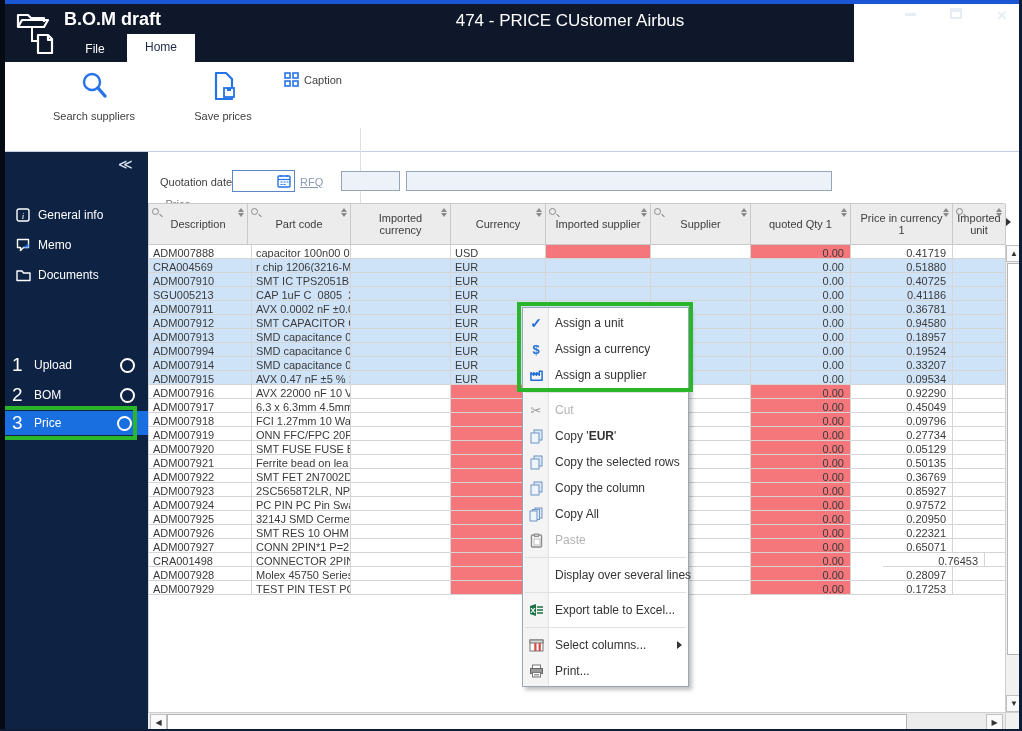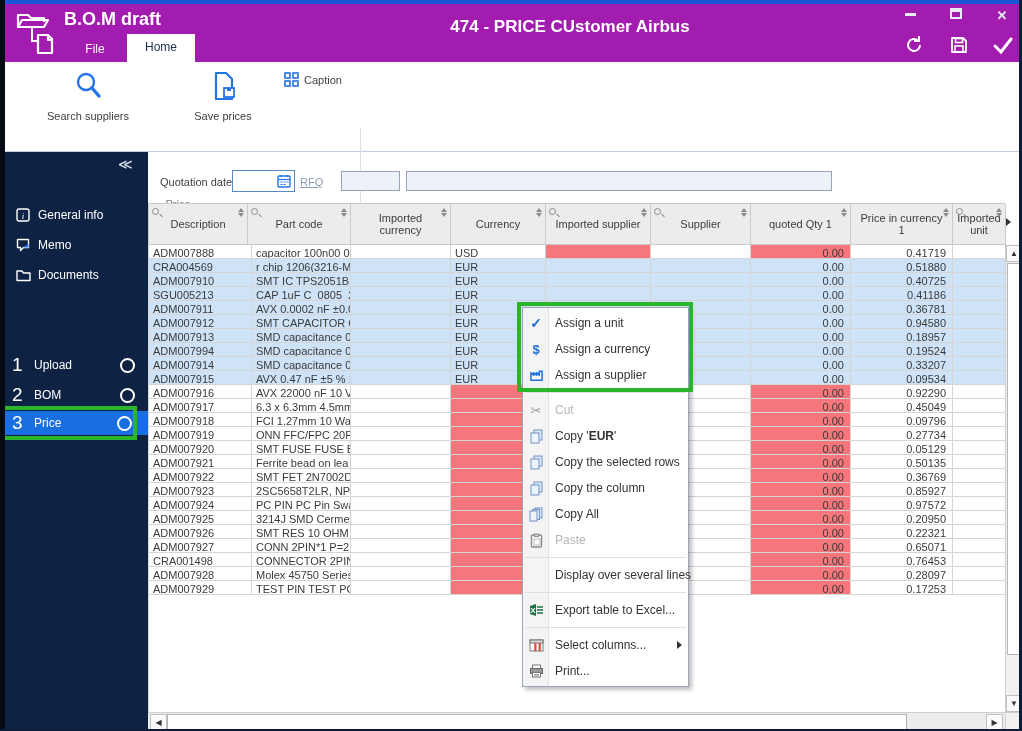--- a/index.html
+++ b/index.html
@@ -9,23 +9,23 @@
   .abs{position:absolute;}
 
   
   .edge{position:absolute;z-index:90;}
   .edge-top{left:0;top:0;width:1022px;height:4px;background:#1b57d4;}
   .edge-left{left:0;top:0;width:5px;height:731px;background:#060a12;}
   .edge-right{right:0;top:0;width:3px;height:731px;background:#0a1c38;}
   .edge-bottom{left:0;bottom:0;width:1022px;height:2px;background:#0a1c38;}
 
   
-  .titlebar{left:0;top:0;width:1022px;height:62px;background:#a21caf;}
+  .titlebar{left:0;top:0;width:854px;height:62px;background:#0f172a;}
   .app-title{left:64px;top:9px;font-size:18px;font-weight:bold;color:#fff;}
-  .doc-title{left:300px;top:17px;width:540px;text-align:center;font-size:17px;font-weight:700;color:#fff;}
+  .doc-title{left:300px;top:11px;width:540px;text-align:center;font-size:17px;font-weight:400;color:#fff;}
   .winbtn{color:#e8edf5;font-size:13px;line-height:14px;text-align:center;width:20px;height:16px;cursor:default;}
   .min-bar{display:inline-block;width:11px;height:3px;background:#e8edf5;margin-top:8px;}
   .max-box{display:inline-block;width:12px;height:11px;border:2px solid #e8edf5;border-top:4px solid #e8edf5;margin-top:3px;}
   .tab{font-size:12px;color:#fff;text-align:center;line-height:22px;}
   .tab-active{background:#fff;color:#1c2b4a;line-height:27px;}
 
   
   .ribbon{left:0;top:62px;width:1022px;height:90px;background:#fff;border-bottom:1px solid #c2cfe2;}
   .rbtn{text-align:center;color:#3f3f3f;font-size:11px;cursor:default;}
   .rbtn .lbl{display:block;margin-top:6px;}
@@ -126,21 +126,21 @@
     </svg>
     <svg class="abs" style="left:992px;top:35px" width="22" height="20" viewBox="0 0 22 20">
       <path d="M3 11 l6 6 L19 4" fill="none" stroke="#fff" stroke-width="3" stroke-linecap="round"></path>
     </svg>
 
     <div class="abs tab" style="left:66px;top:38px;width:58px;height:22px">File</div>
     <div class="abs tab tab-active" style="left:127px;top:34px;width:68px;height:28px">Home</div>
   </div>
 
   <div class="abs ribbon">
-    <div class="abs rbtn" style="left:38px;top:8px;width:100px">
+    <div class="abs rbtn" style="left:44px;top:8px;width:100px">
       <svg width="30" height="32" viewBox="0 0 30 32">
         <circle cx="13" cy="12" r="8" fill="none" stroke="#2573e8" stroke-width="2.4"></circle>
         <path d="M19 18 l7 8" stroke="#2573e8" stroke-width="3.4" stroke-linecap="round" fill="none"></path>
       </svg>
       <span class="lbl">Search suppliers</span>
     </div>
     <div class="abs rbtn" style="left:178px;top:8px;width:90px">
       <svg width="28" height="32" viewBox="0 0 28 32">
         <path d="M7 3 h10 l6 6 v20 h-16 z" fill="none" stroke="#2573e8" stroke-width="2.2" stroke-linejoin="round"></path>
         <rect x="15" y="18" width="10" height="9" fill="#fff" stroke="#2573e8" stroke-width="1.8"></rect>
@@ -544,21 +544,21 @@
         <div class="gcell" style="width: 53px; flex: 0 0 53px;"></div>
       </div>
       <div class="grow">
         <div class="gcell" style="width: 103px; flex: 0 0 103px;">CRA001498</div>
         <div class="gcell" style="width: 99px; flex: 0 0 99px;">CONNECTOR 2PIN*2</div>
         <div class="gcell" style="width: 100px; flex: 0 0 100px;"></div>
         <div class="gcell red" style="width: 95px; flex: 0 0 95px;"></div>
         <div class="gcell red" style="width: 105px; flex: 0 0 105px;"></div>
         <div class="gcell" style="width: 100px; flex: 0 0 100px;"></div>
         <div class="gcell tr red" style="width: 100px; flex: 0 0 100px;">0.00</div>
-        <div class="gcell tr" style="width: 102px; flex: 0 0 102px;">0.76453</div>
+        <div class="gcell tr" style="width: 102px; flex: 0 0 102px; margin-left: 32px;">0.76453</div>
         <div class="gcell" style="width: 53px; flex: 0 0 53px;"></div>
       </div>
       <div class="grow">
         <div class="gcell" style="width: 103px; flex: 0 0 103px;">ADM007928</div>
         <div class="gcell" style="width: 99px; flex: 0 0 99px;">Molex 45750 Series</div>
         <div class="gcell" style="width: 100px; flex: 0 0 100px;"></div>
         <div class="gcell red" style="width: 95px; flex: 0 0 95px;"></div>
         <div class="gcell red" style="width: 105px; flex: 0 0 105px;"></div>
         <div class="gcell" style="width: 100px; flex: 0 0 100px;"></div>
         <div class="gcell tr red" style="width: 100px; flex: 0 0 100px;">0.00</div>

